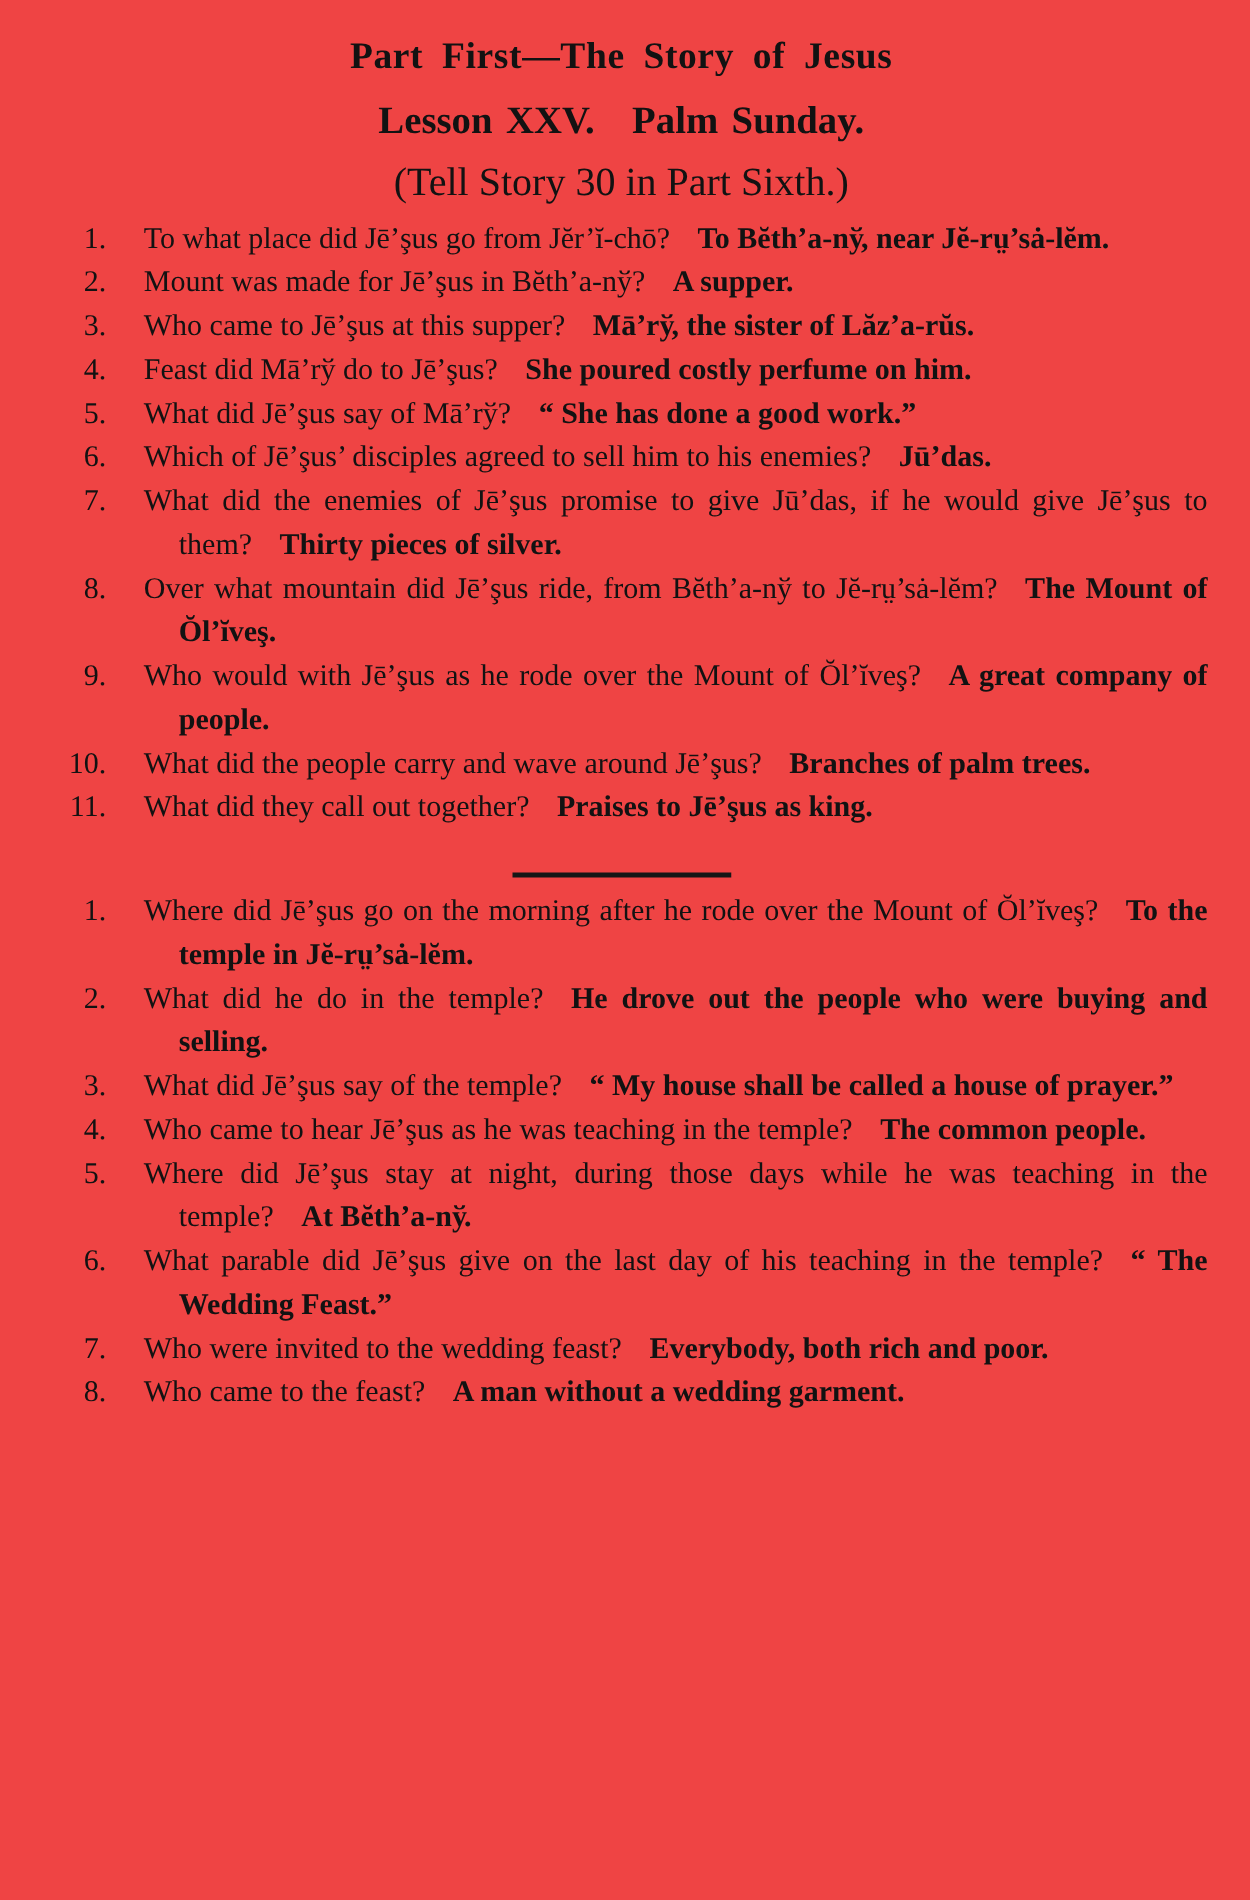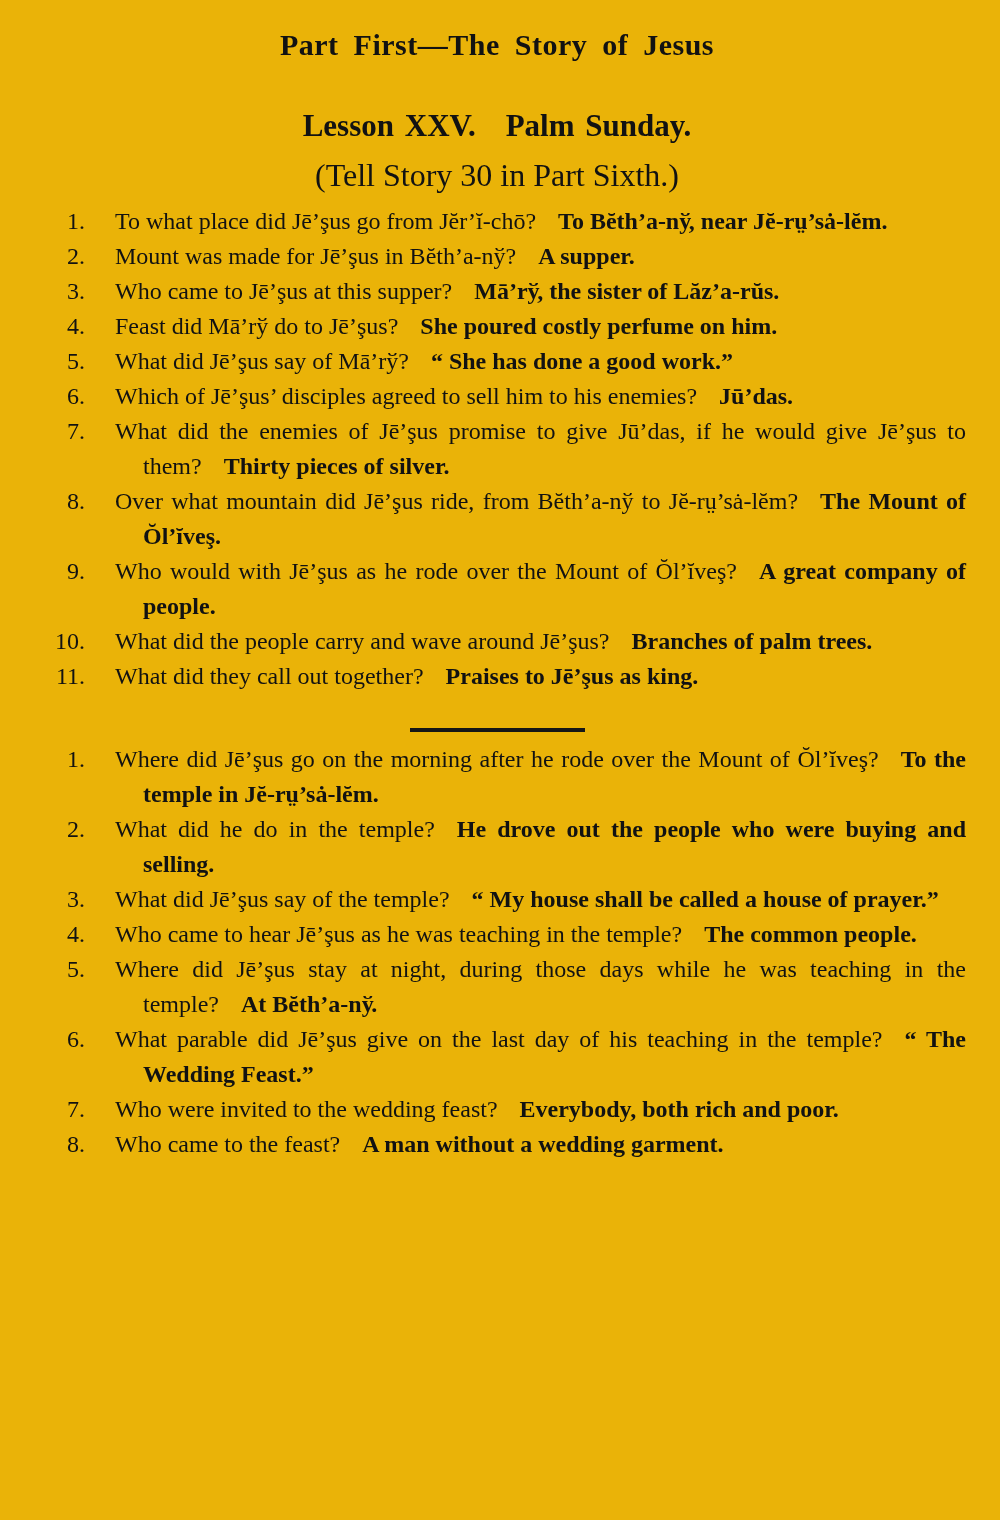--- a/index.html
+++ b/index.html
@@ -1,38 +1,38 @@
 <!DOCTYPE html>
 <html><head>
 <meta charset="utf-8">
 <style>
   html, body { margin: 0; padding: 0; background: #ffffff; }
   .page {
     width: 1000px;
     height: 1520px;
     box-sizing: border-box;
-    background: #eab308;
+    background: #ef4444;
     color: #121212;
     font-family: "Liberation Serif", "DejaVu Serif", serif;
     padding: 16px 34px 0 28px;
     overflow: hidden;
   }
   .part-title {
     text-align: center;
     font-size: 30px;
     font-weight: bold;
     margin: 12px 0 0 0;
     word-spacing: 7px;
     letter-spacing: 0.5px;
   }
   .lesson-heading {
     text-align: center;
     font-size: 31px;
     font-weight: bold;
-    margin: 46px 0 0 0;
+    margin: 16px 0 0 0;
     word-spacing: 3px;
   }
   .lesson-heading .lesson-label { margin-right: 30px; }
   .lesson-note {
     text-align: center;
     font-size: 32px;
     font-weight: normal;
     margin: 13px 0 0 0;
   }
   .qa-list { margin-top: 10px; }

